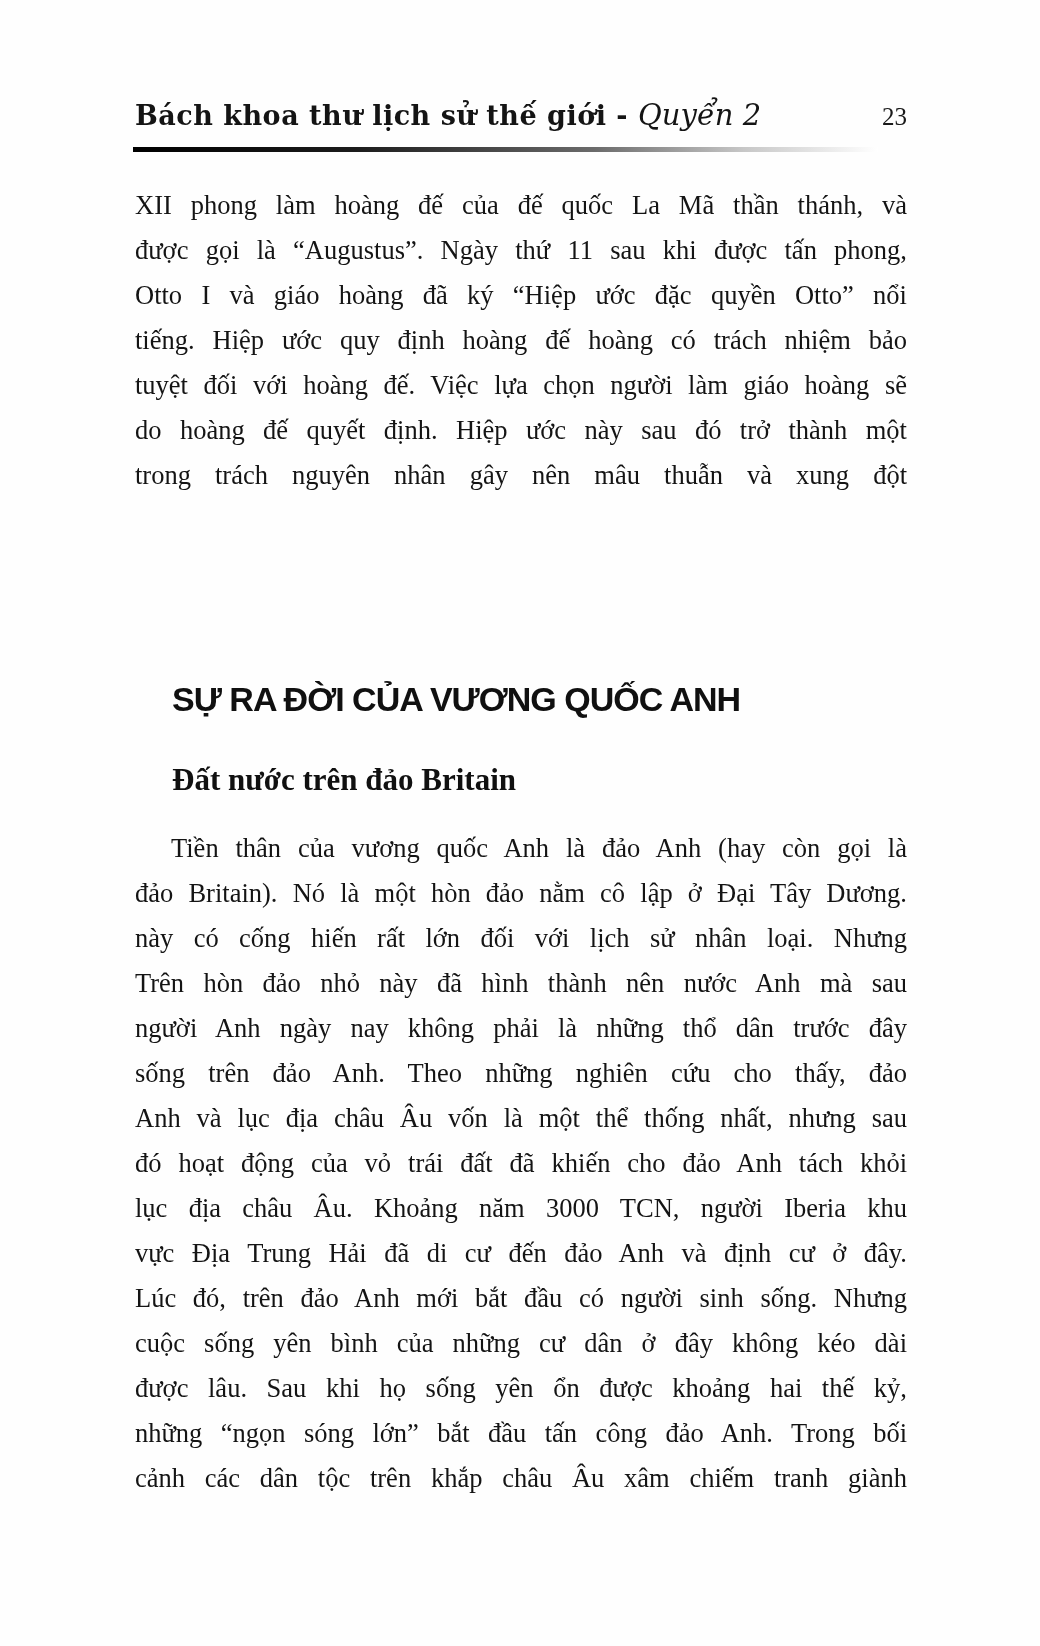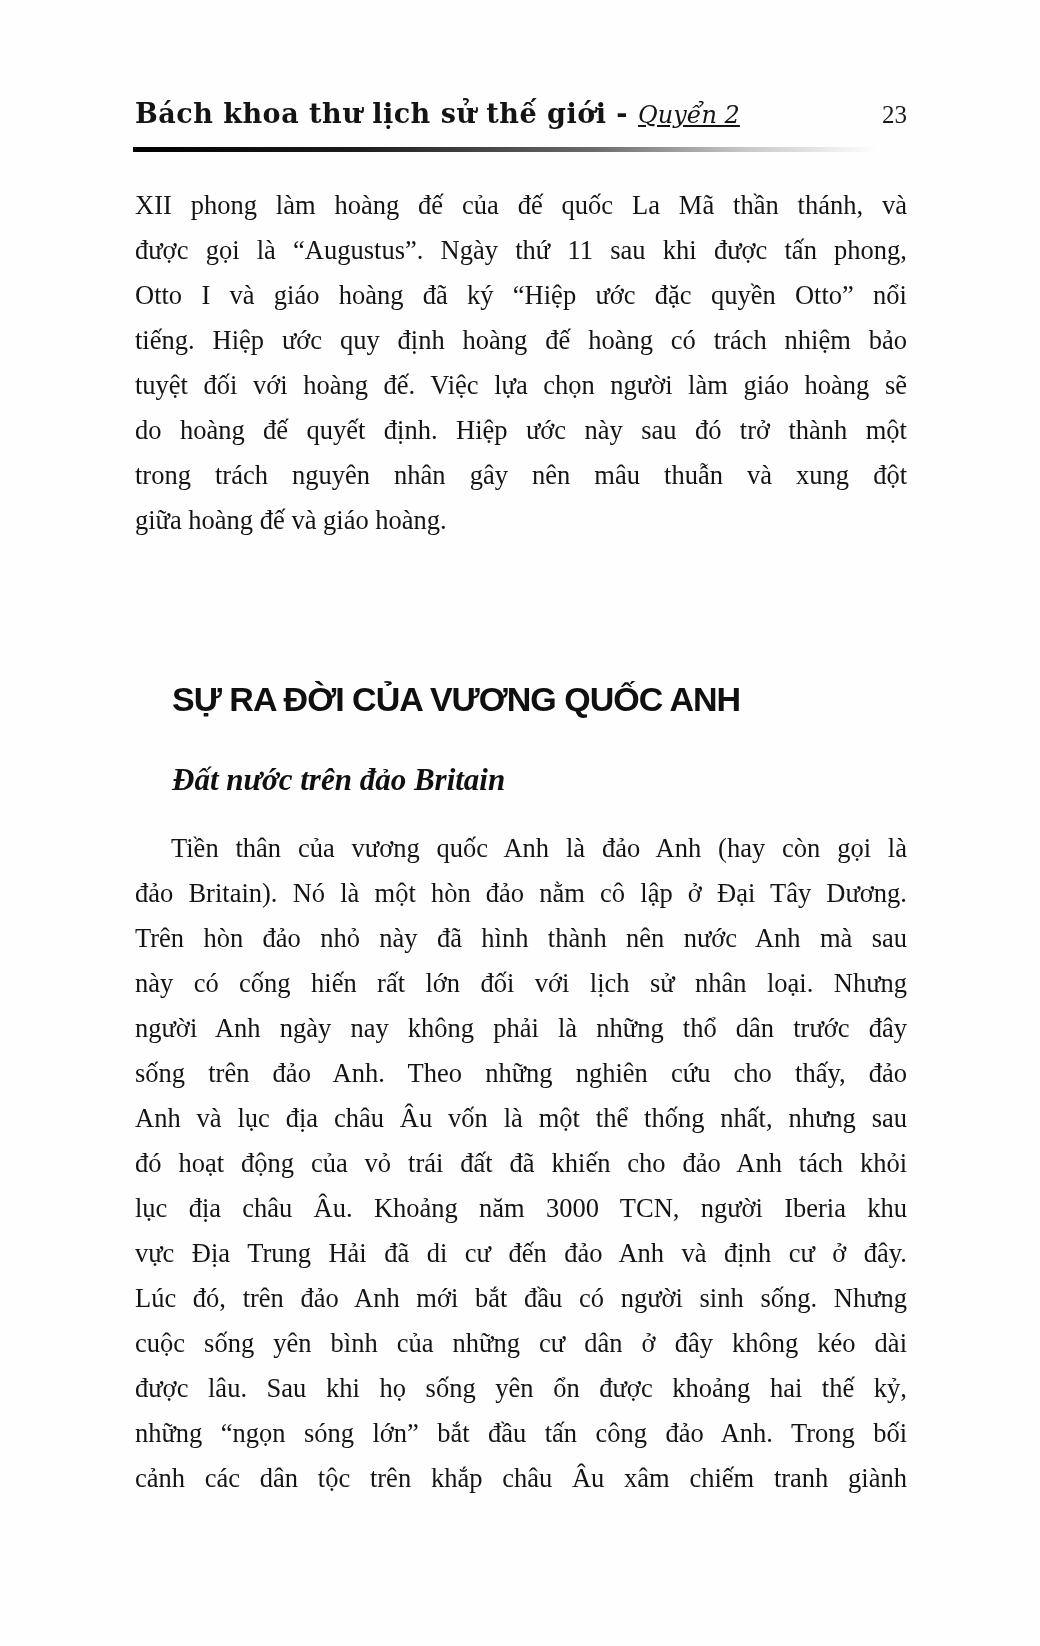--- a/index.html
+++ b/index.html
@@ -34,23 +34,22 @@
     font-weight: bold;
     font-size: 27px;
     letter-spacing: 0.5px;
     white-space: nowrap;
     margin-top: 41px;
   }
   .header-volume {
     font-family: "DejaVu Serif", serif;
     font-style: italic;
     font-weight: normal;
-    font-size: 24px;
+    font-size: 29px;
     margin-left: 10px;
-    text-decoration: underline;
   }
   .page-number {
     font-size: 25px;
     font-family: "Liberation Serif", serif;
     color: #1a1a1a;
   }
   .header-rule {
     position: absolute;
     left: 133px;
     width: 745px;
@@ -91,21 +90,20 @@
     letter-spacing: -1px;
     color: #101010;
     white-space: nowrap;
   }
   .subsection-heading {
     position: absolute;
     left: 172px;
     top: 762px;
     font-family: "Liberation Serif", serif;
     font-weight: bold;
-    font-style: italic;
     font-size: 31px;
     color: #101010;
     white-space: nowrap;
   }
 </style>
 </head>
 <body>
 
 <div class="page">
 
@@ -119,32 +117,31 @@
   <div class="header-rule"></div>
 
   <div class="content para-1">
       <div class="line">XII phong làm hoàng đế của đế quốc La Mã thần thánh, và</div>
       <div class="line">được gọi là “Augustus”. Ngày thứ 11 sau khi được tấn phong,</div>
       <div class="line">Otto I và giáo hoàng đã ký “Hiệp ước đặc quyền Otto” nổi</div>
       <div class="line">tiếng. Hiệp ước quy định hoàng đế hoàng có trách nhiệm bảo</div>
       <div class="line">tuyệt đối với hoàng đế. Việc lựa chọn người làm giáo hoàng sẽ</div>
       <div class="line">do hoàng đế quyết định. Hiệp ước này sau đó trở thành một</div>
       <div class="line">trong trách nguyên nhân gây nên mâu thuẫn và xung đột</div>
-      <div class="line no-just">giữa hoàng đế và giáo hoàng.</div>
     </div>
 
   <div class="section-heading">SỰ RA ĐỜI CỦA VƯƠNG QUỐC ANH</div>
 
   <div class="subsection-heading">Đất nước trên đảo Britain</div>
 
   <div class="content para-2">
       <div class="line first-indent">Tiền thân của vương quốc Anh là đảo Anh (hay còn gọi là</div>
       <div class="line">đảo Britain). Nó là một hòn đảo nằm cô lập ở Đại Tây Dương.</div>
+      <div class="line">này có cống hiến rất lớn đối với lịch sử nhân loại. Nhưng</div>
       <div class="line">Trên hòn đảo nhỏ này đã hình thành nên nước Anh mà sau</div>
-      <div class="line">này có cống hiến rất lớn đối với lịch sử nhân loại. Nhưng</div>
       <div class="line">người Anh ngày nay không phải là những thổ dân trước đây</div>
       <div class="line">sống trên đảo Anh. Theo những nghiên cứu cho thấy, đảo</div>
       <div class="line">Anh và lục địa châu Âu vốn là một thể thống nhất, nhưng sau</div>
       <div class="line">đó hoạt động của vỏ trái đất đã khiến cho đảo Anh tách khỏi</div>
       <div class="line">lục địa châu Âu. Khoảng năm 3000 TCN, người Iberia khu</div>
       <div class="line">vực Địa Trung Hải đã di cư đến đảo Anh và định cư ở đây.</div>
       <div class="line">Lúc đó, trên đảo Anh mới bắt đầu có người sinh sống. Nhưng</div>
       <div class="line">cuộc sống yên bình của những cư dân ở đây không kéo dài</div>
       <div class="line">được lâu. Sau khi họ sống yên ổn được khoảng hai thế kỷ,</div>
       <div class="line">những “ngọn sóng lớn” bắt đầu tấn công đảo Anh. Trong bối</div>

